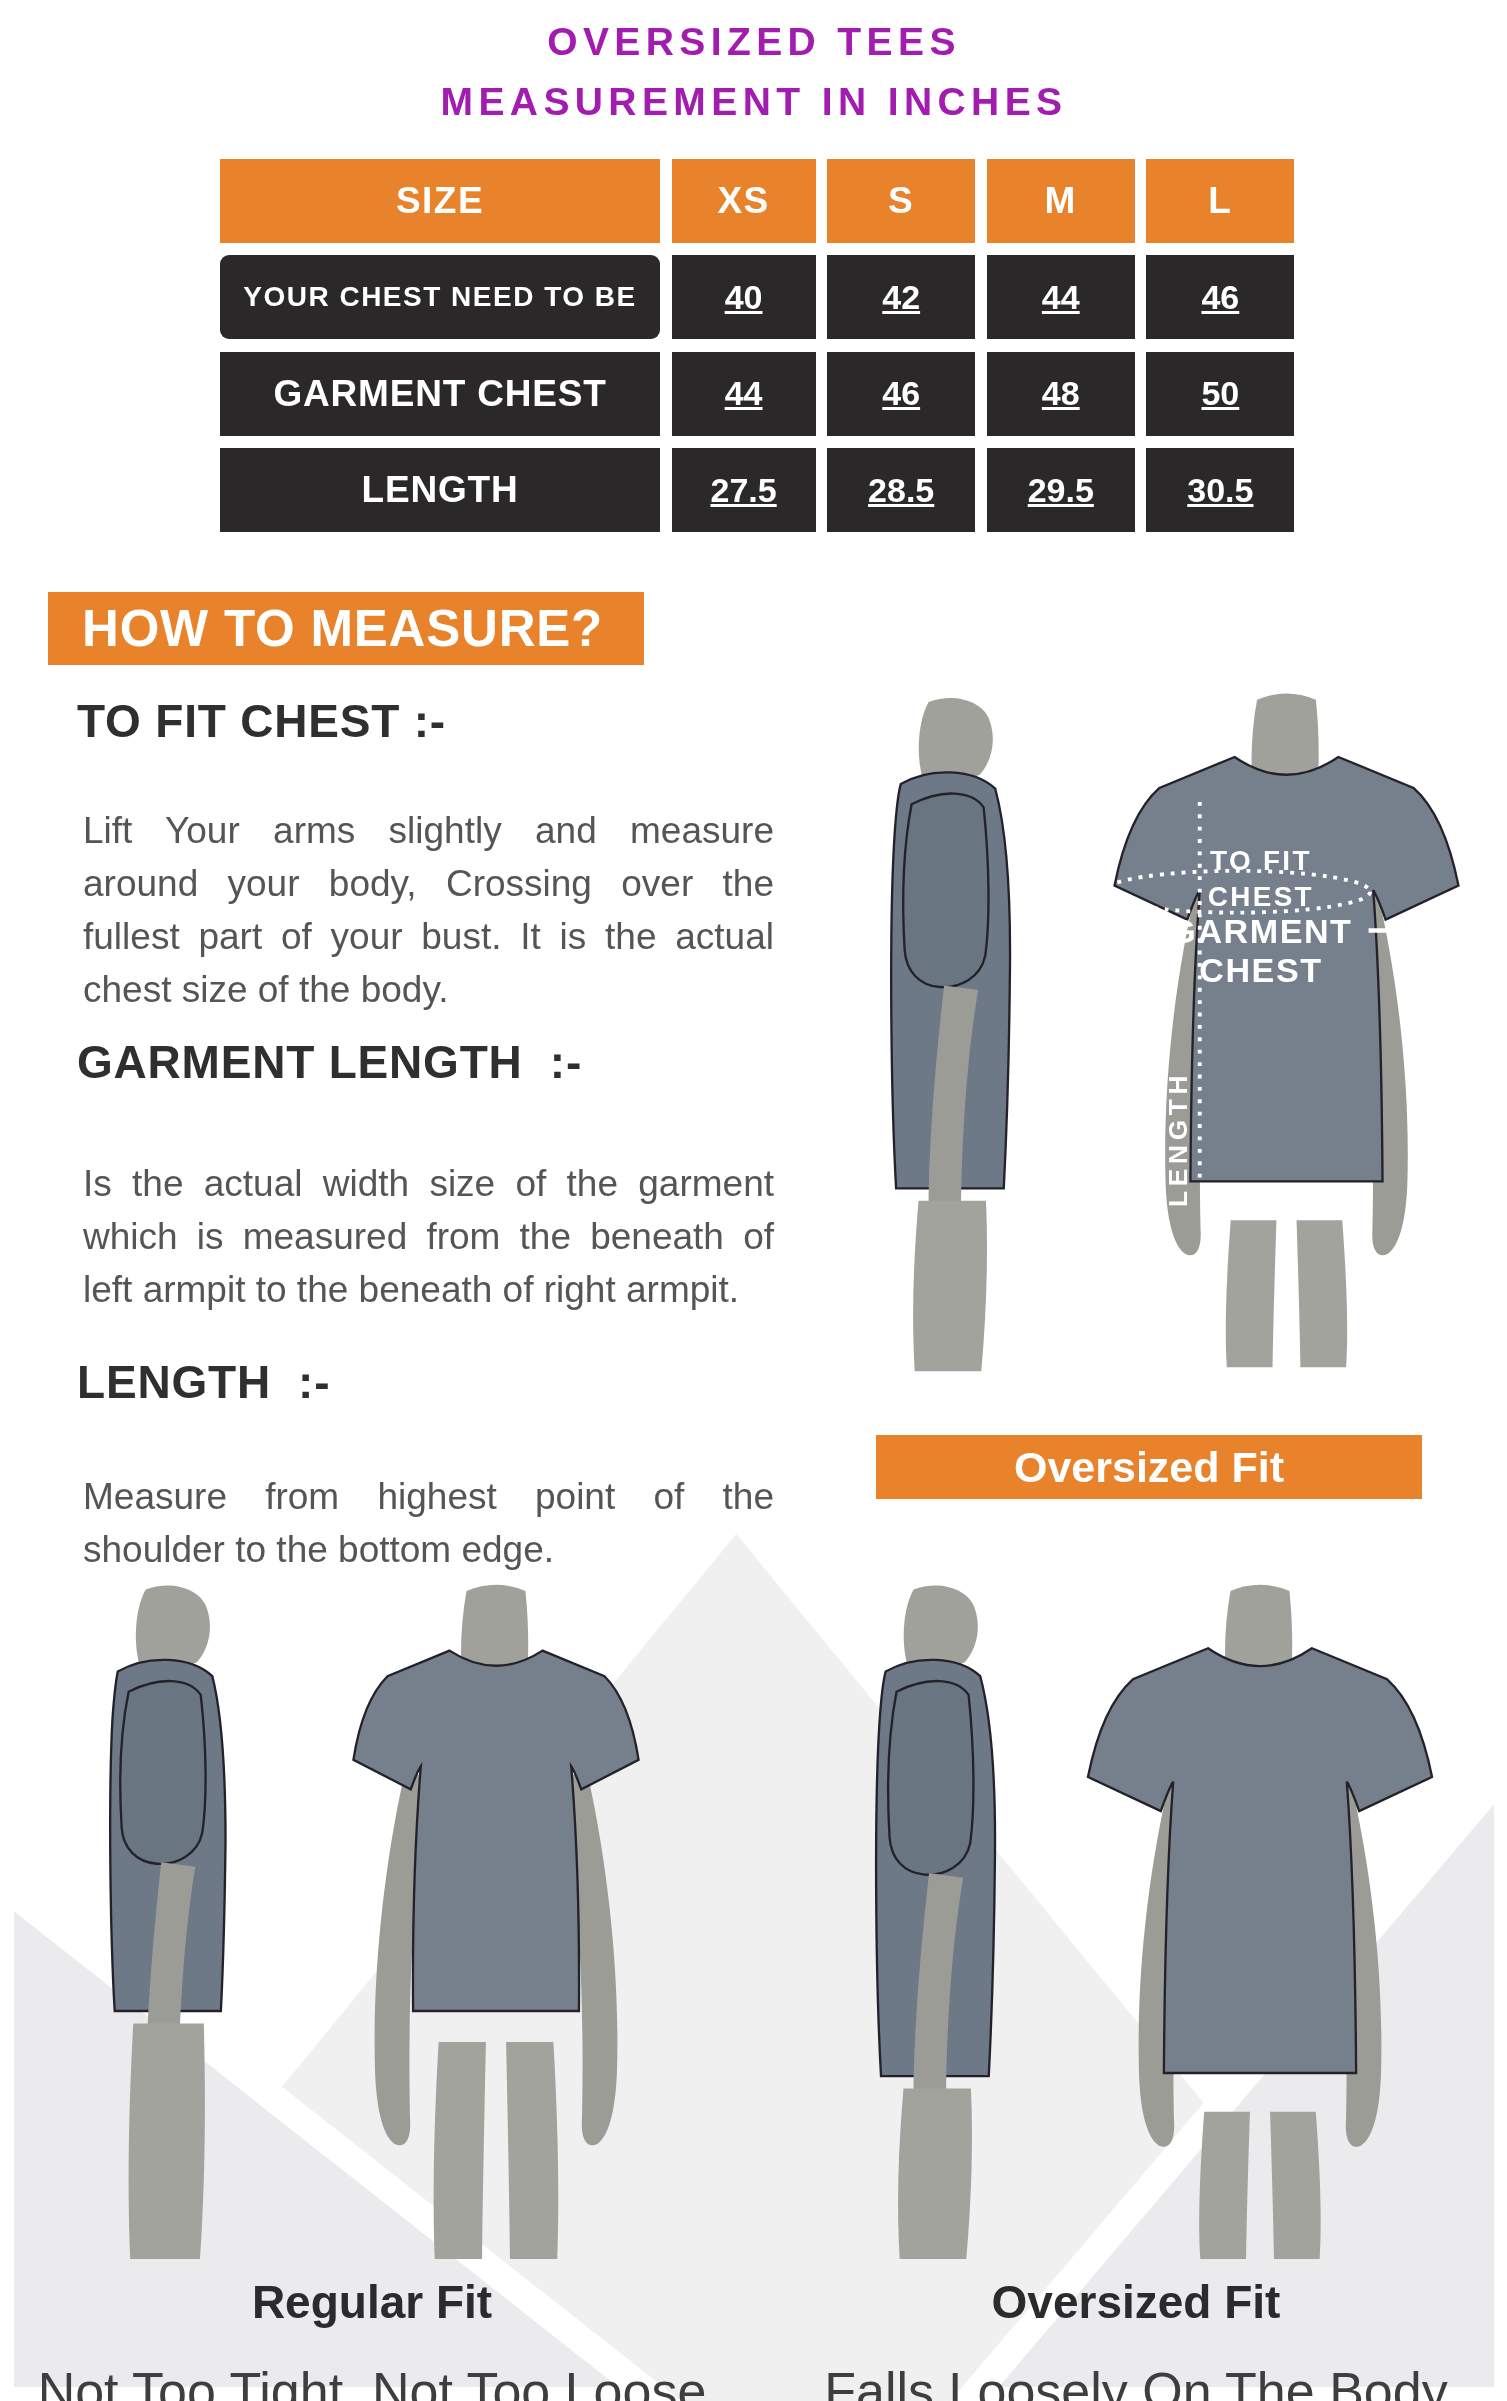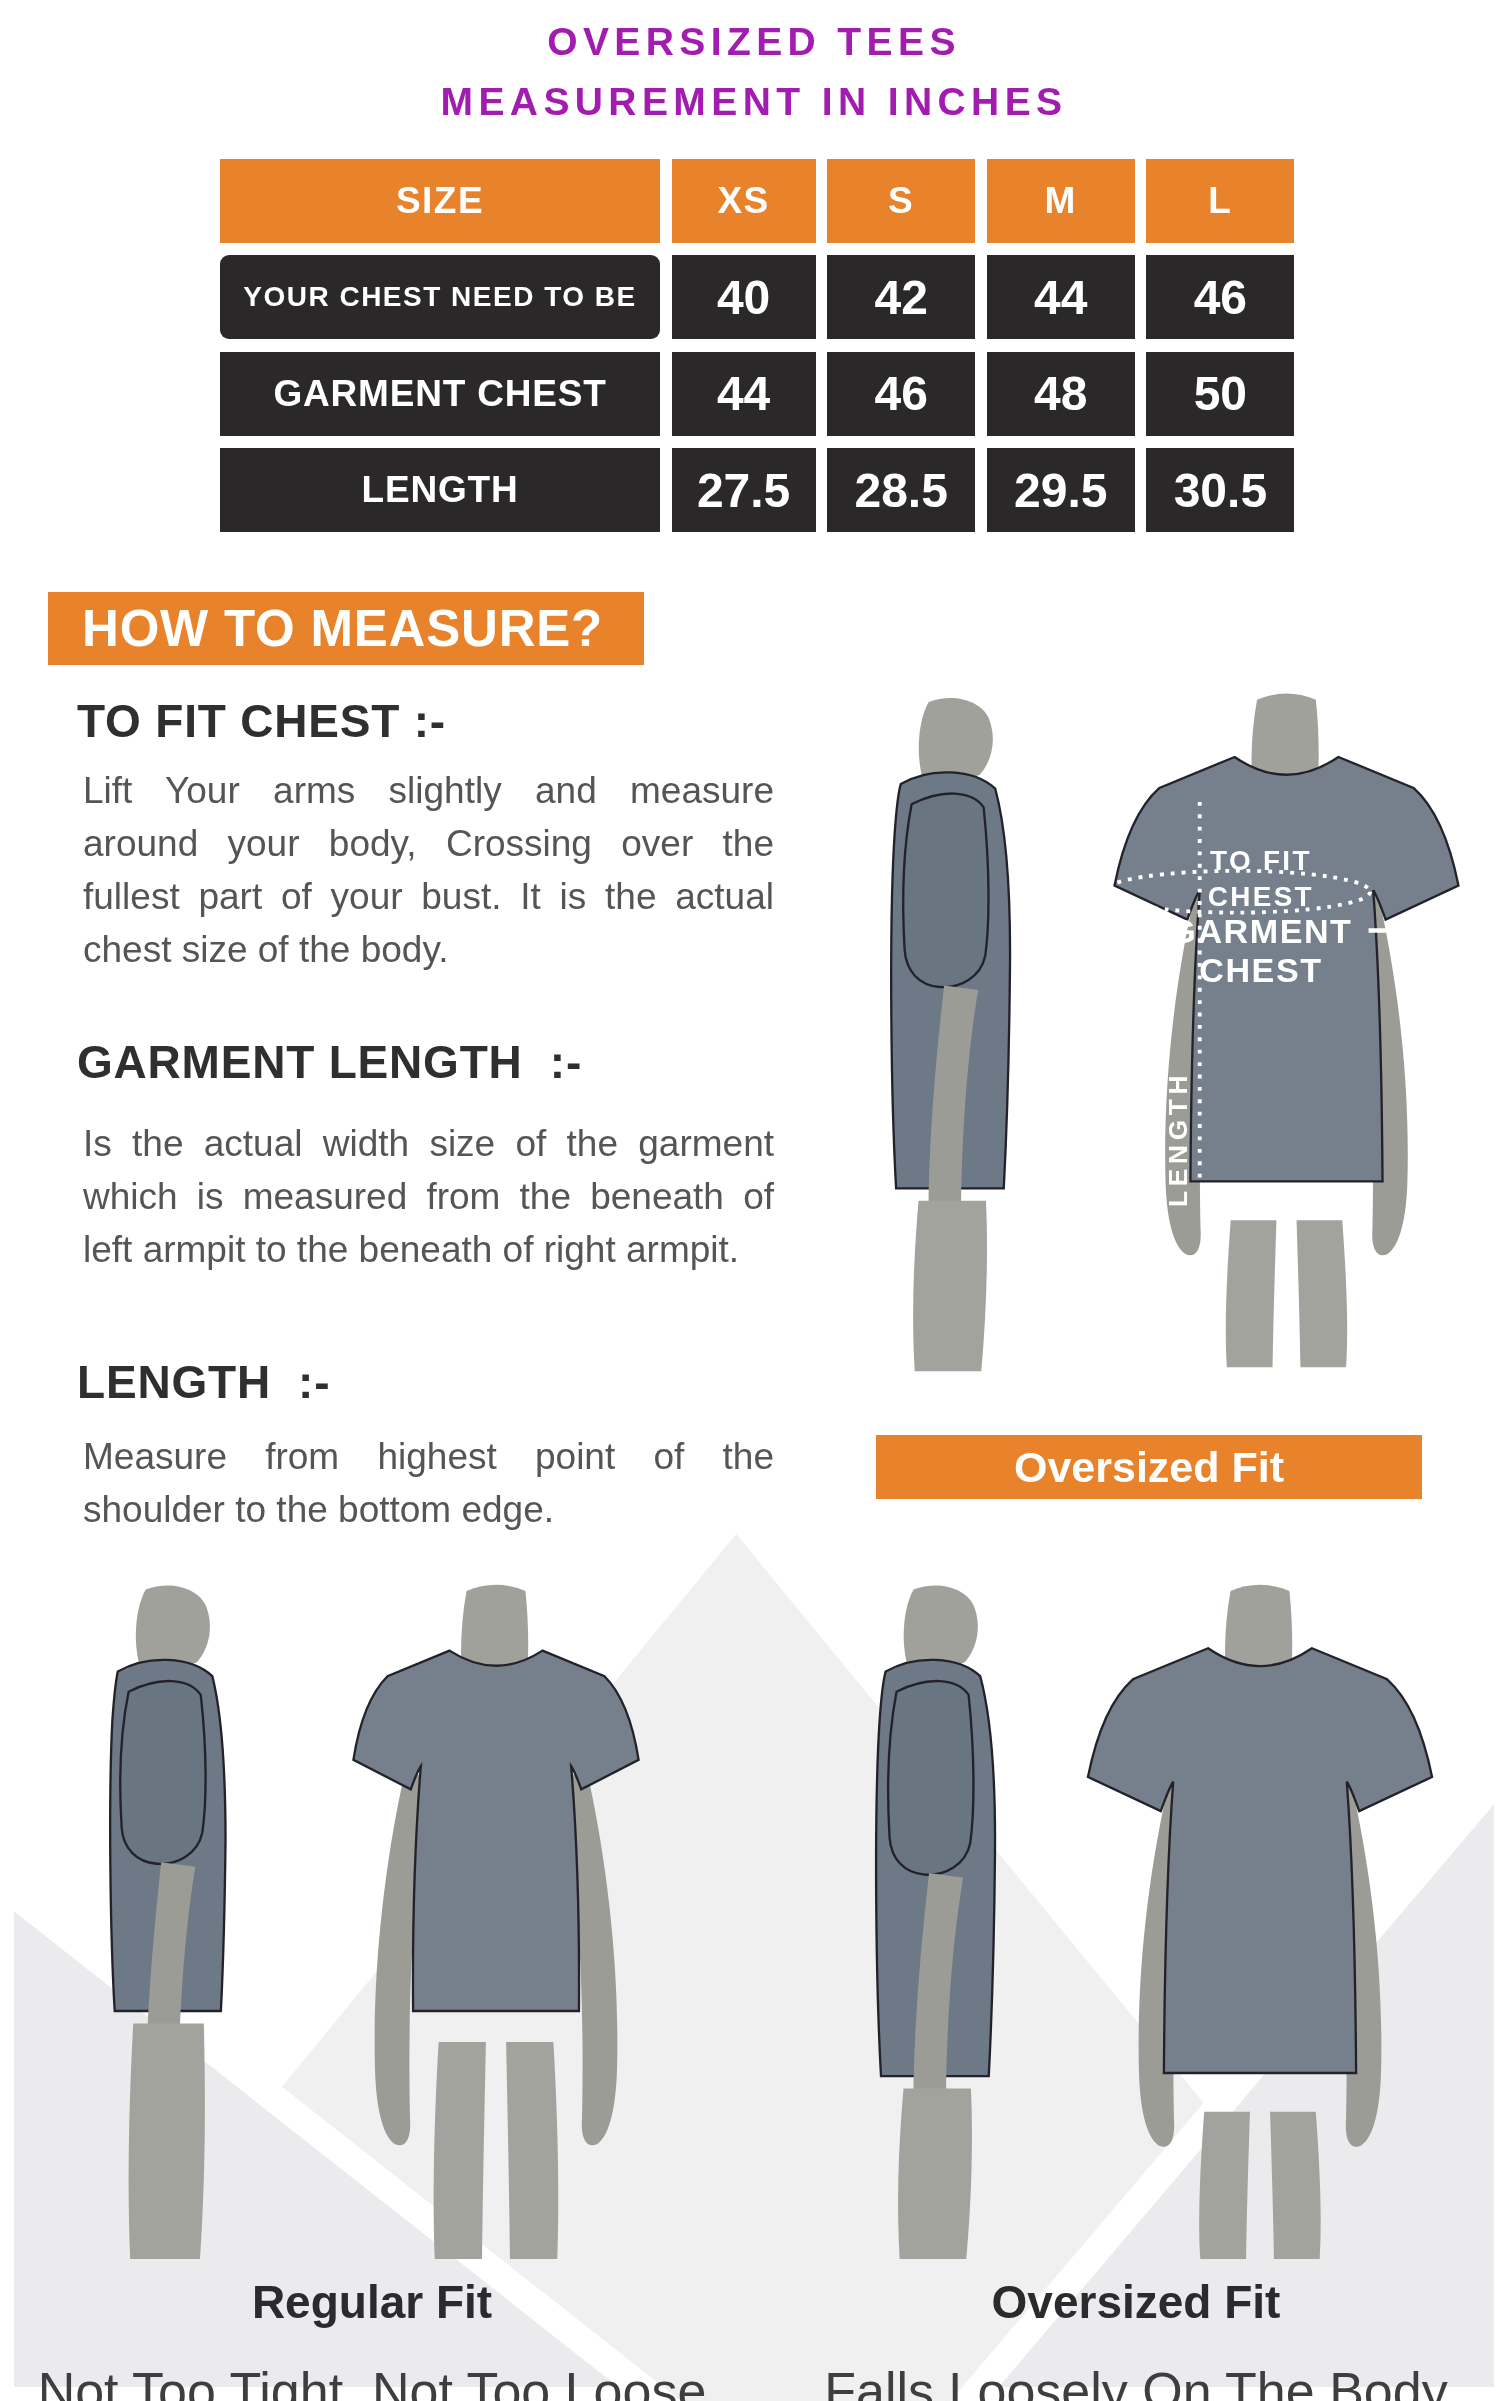--- a/index.html
+++ b/index.html
@@ -13,30 +13,30 @@
   
   .size-table{position:absolute;left:220px;top:159px;display:grid;
     grid-template-columns:440px 144px 148px 148px 148px;
     grid-auto-rows:84px;column-gap:11.6px;row-gap:12.4px;}
   .cell{display:flex;align-items:center;justify-content:center;color:#ffffff;font-weight:700;}
   .cell.orange{background:#e8832b;}
   .cell.dark{background:#2b2829;}
   .cell.hdr{font-size:37px;letter-spacing:1.5px;}
   .cell.rowlabel-sm{font-size:28px;letter-spacing:1.5px;border-radius:9px;}
   .cell.rowlabel{font-size:37px;letter-spacing:0.8px;}
-  .cell.num{font-size:48px;}
+  .cell.num{font-size:34px;text-decoration:underline;}
 
   
   .banner{position:absolute;background:#e8832b;color:#ffffff;font-weight:700;display:flex;align-items:center;}
   .banner.how{left:48px;top:592px;width:562px;height:73px;font-size:51px;padding-left:34px;letter-spacing:0.8px;}
   .banner.oversized{left:876px;top:1435px;width:546px;height:64px;font-size:43px;justify-content:center;padding-left:0;}
 
   
   .sec-h{position:absolute;left:77px;font-size:46px;font-weight:800;color:#2f2f31;letter-spacing:0.8px;white-space:pre;}
-  .sec-p{position:absolute;left:83px;width:691px;font-size:37px;line-height:53px;color:#555557;text-align:justify;}
+  .sec-p{position:absolute;left:83px;width:691px;font-size:37px;line-height:53px;color:#555557;text-align:justify;margin-top:40px;}
   .h1{top:694px;} .p1{top:764px;}
   .h2{top:1035px;} .p2{top:1117px;}
   .h3{top:1355px;} .p3{top:1430px;}
 
   
   .diagram-svg{position:absolute;left:814px;top:674px;}
   .mountains{position:absolute;left:0;top:1503px;}
   .fig-left{position:absolute;left:31px;top:1577px;}
   .fig-right{position:absolute;left:795px;top:1577px;}
 

